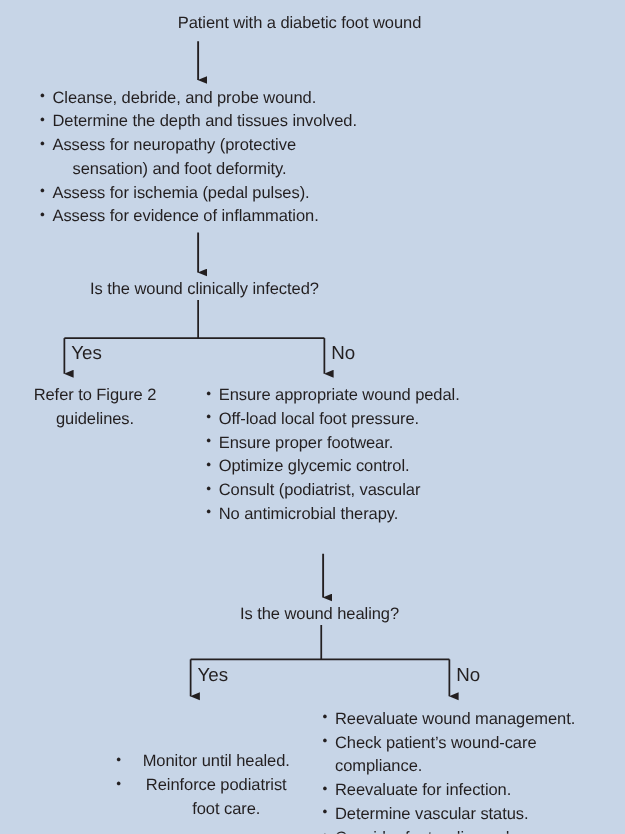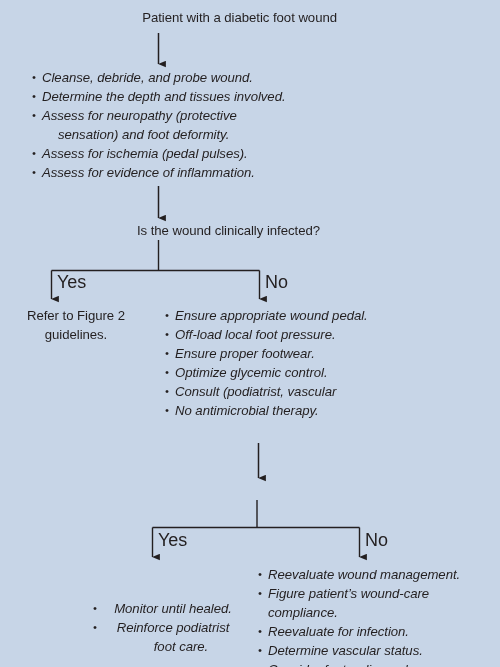--- a/index.html
+++ b/index.html
@@ -48,37 +48,36 @@
     margin: 0;
     padding: 0;
   }
   ul.bullets > li {
     position: relative;
     padding-left: 10px;
     margin: 0;
     font-size: 13.2px;
     line-height: 19px;
     white-space: normal;
-    font-style: italic;
   }
   ul.bullets > li::before {
     content: "\2022";
     position: absolute;
     left: 0;
     top: 0;
     font-size: 11px;
     line-height: 19px;
   }
   .cont {
     display: block;
     padding-left: 16px;
   }
   .branch-label {
     position: absolute;
-    font-size: 18px;
+    font-size: 15px;
     line-height: 15px;
     color: #231f20;
     white-space: nowrap;
   }
 </style>
 </head>
 <body>
 
 <div id="chart">
 
@@ -130,21 +129,21 @@
       </li>
       <li>
         <span>Assess for ischemia (pedal pulses).</span>
       </li>
       <li>
         <span>Assess for evidence of inflammation.</span>
       </li>
     </ul>
   </div>
 
-  <div class="node" style="left:60px; top:221px; width:260px;text-align:right;">
+  <div class="node" style="left:72px; top:221px; width:260px;">
     <span>Is the wound clinically infected?</span>
   </div>
 
   <div class="branch-label" style="left:57px; top:275px;">
     <span>Yes</span>
   </div>
   <div class="branch-label" style="left:265px; top:275px;">
     <span>No</span>
   </div>
 
@@ -169,20 +168,23 @@
       </li>
       <li>
         <span>Consult (podiatrist, vascular</span>
       </li>
       <li>
         <span>No antimicrobial therapy.</span>
       </li>
     </ul>
   </div>
 
+  <div class="node" style="left:192px; top:481px; width:230px;">
+    <span>Is the wound healing?</span>
+  </div>
 
   <div class="branch-label" style="left:158px; top:533px;">
     <span>Yes</span>
   </div>
   <div class="branch-label" style="left:365px; top:533px;">
     <span>No</span>
   </div>
 
   <div class="node wrap" style="left:93px; top:599px; width:150px;text-align:center;">
     <ul class="bullets">
@@ -195,21 +197,21 @@
       </li>
     </ul>
   </div>
 
   <div class="node wrap" style="left:258px; top:565px; width:242px;">
     <ul class="bullets">
       <li>
         <span>Reevaluate wound management.</span>
       </li>
       <li>
-        <span>Figure patient’s wound-care compliance.</span>
+        <span>Check patient’s wound-care compliance.</span>
       </li>
       <li>
         <span>Reevaluate for infection.</span>
       </li>
       <li>
         <span>Determine vascular status.</span>
       </li>
       <li>
         <span>Consider foot radiographs.</span>
       </li>

